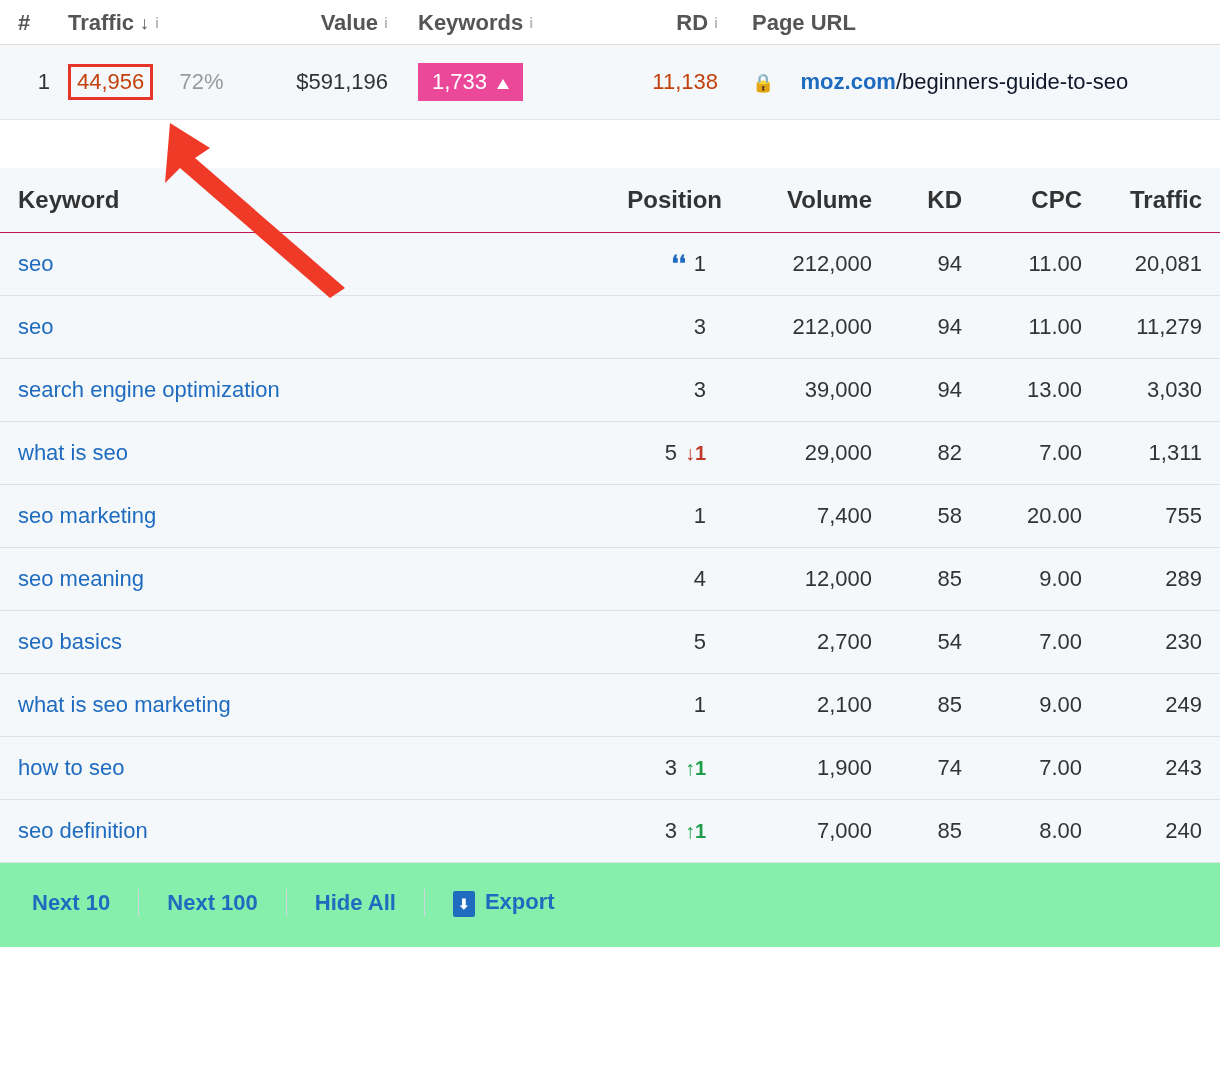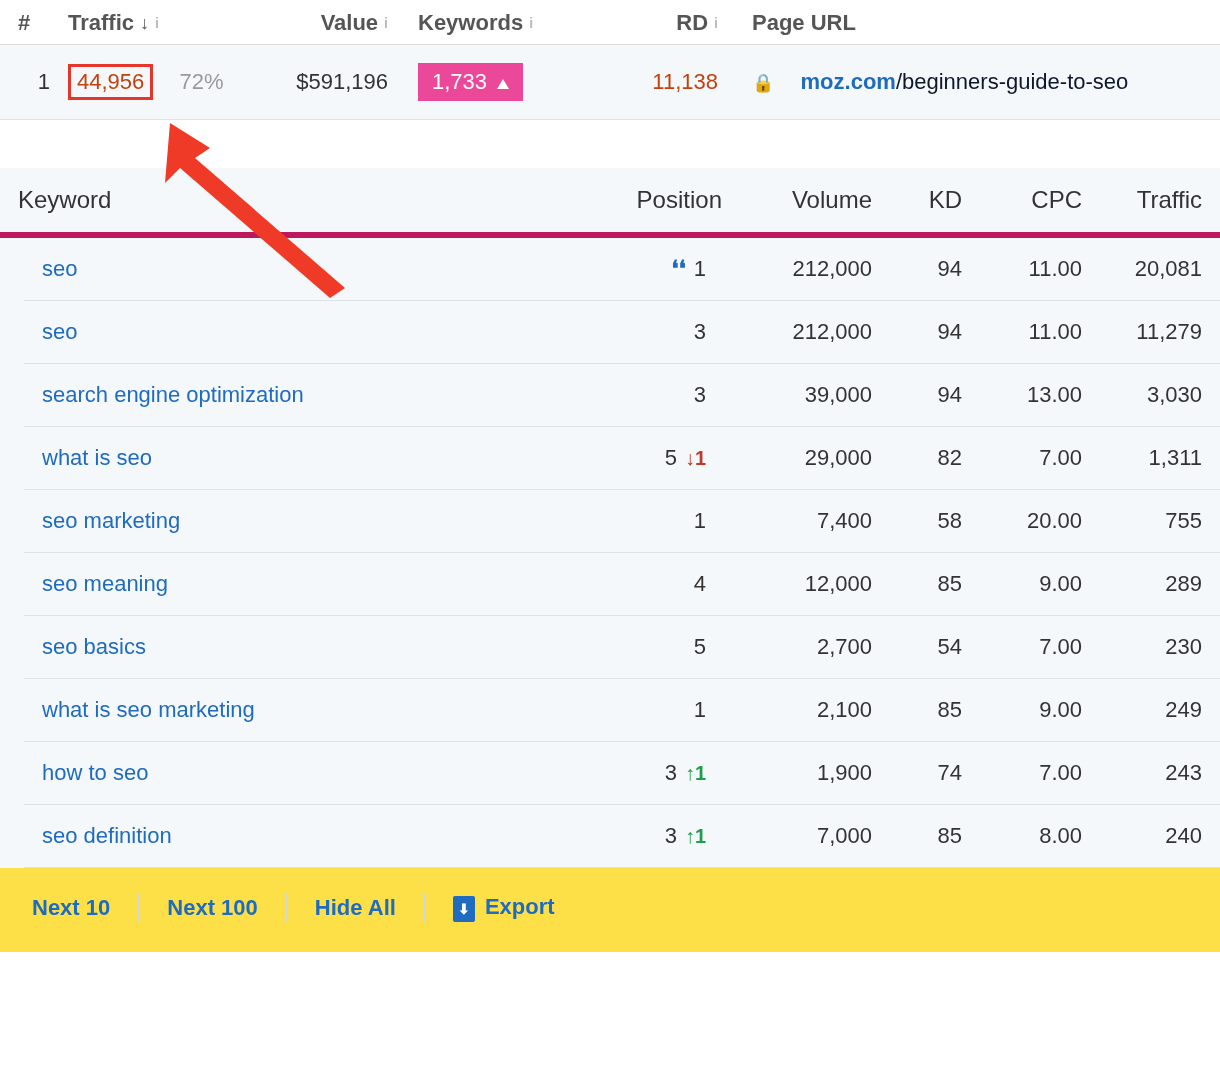--- a/index.html
+++ b/index.html
@@ -71,44 +71,43 @@
   margin-top: 48px;
   background: #f5f8fb;
 }
 .kw-head, .kw-row {
   display: grid;
   grid-template-columns: 1fr 150px 150px 90px 120px 120px;
   align-items: center;
   padding: 18px 18px;
 }
 .kw-head {
-  font-weight: 400;
+  font-weight: 700;
   color: #333;
   font-size: 24px;
-  border-bottom: 6px solid #be185d;
+  border-bottom: 1px solid #be185d;
 }
 .kw-row {
   border-bottom: 1px solid #dce2e8;
-  margin-left: 24px;
 }
 .th-right, .td-right { text-align: right; }
 .kw-link { color: #1e6bbf; }
 .pos-cell { display:flex; justify-content:flex-end; align-items:center; gap:8px; padding-right: 16px;}
 .serp-icon { color: #1e6bbf; font-size:22px; font-weight:800; }
 .delta { font-size: 20px; font-weight:600; }
 .delta.down { color: #c0392b; }
 .delta.up { color: #1e9e4a; }
 
 
 .footer {
   display: flex;
   align-items: center;
   gap: 8px;
   padding: 20px 18px 24px;
-  background: #fde047;
+  background: #86efac;
 }
 .foot-btn {
   color: #1e6bbf;
   font-weight: 700;
   padding: 6px 14px;
   cursor: pointer;
 }
 .vdiv { width:1px; height:28px; background:#cfd6dc; margin: 0 6px; }
 .export-icon {
   display:inline-flex; width:22px; height:26px; background:#1e6bbf; border-radius:2px;

